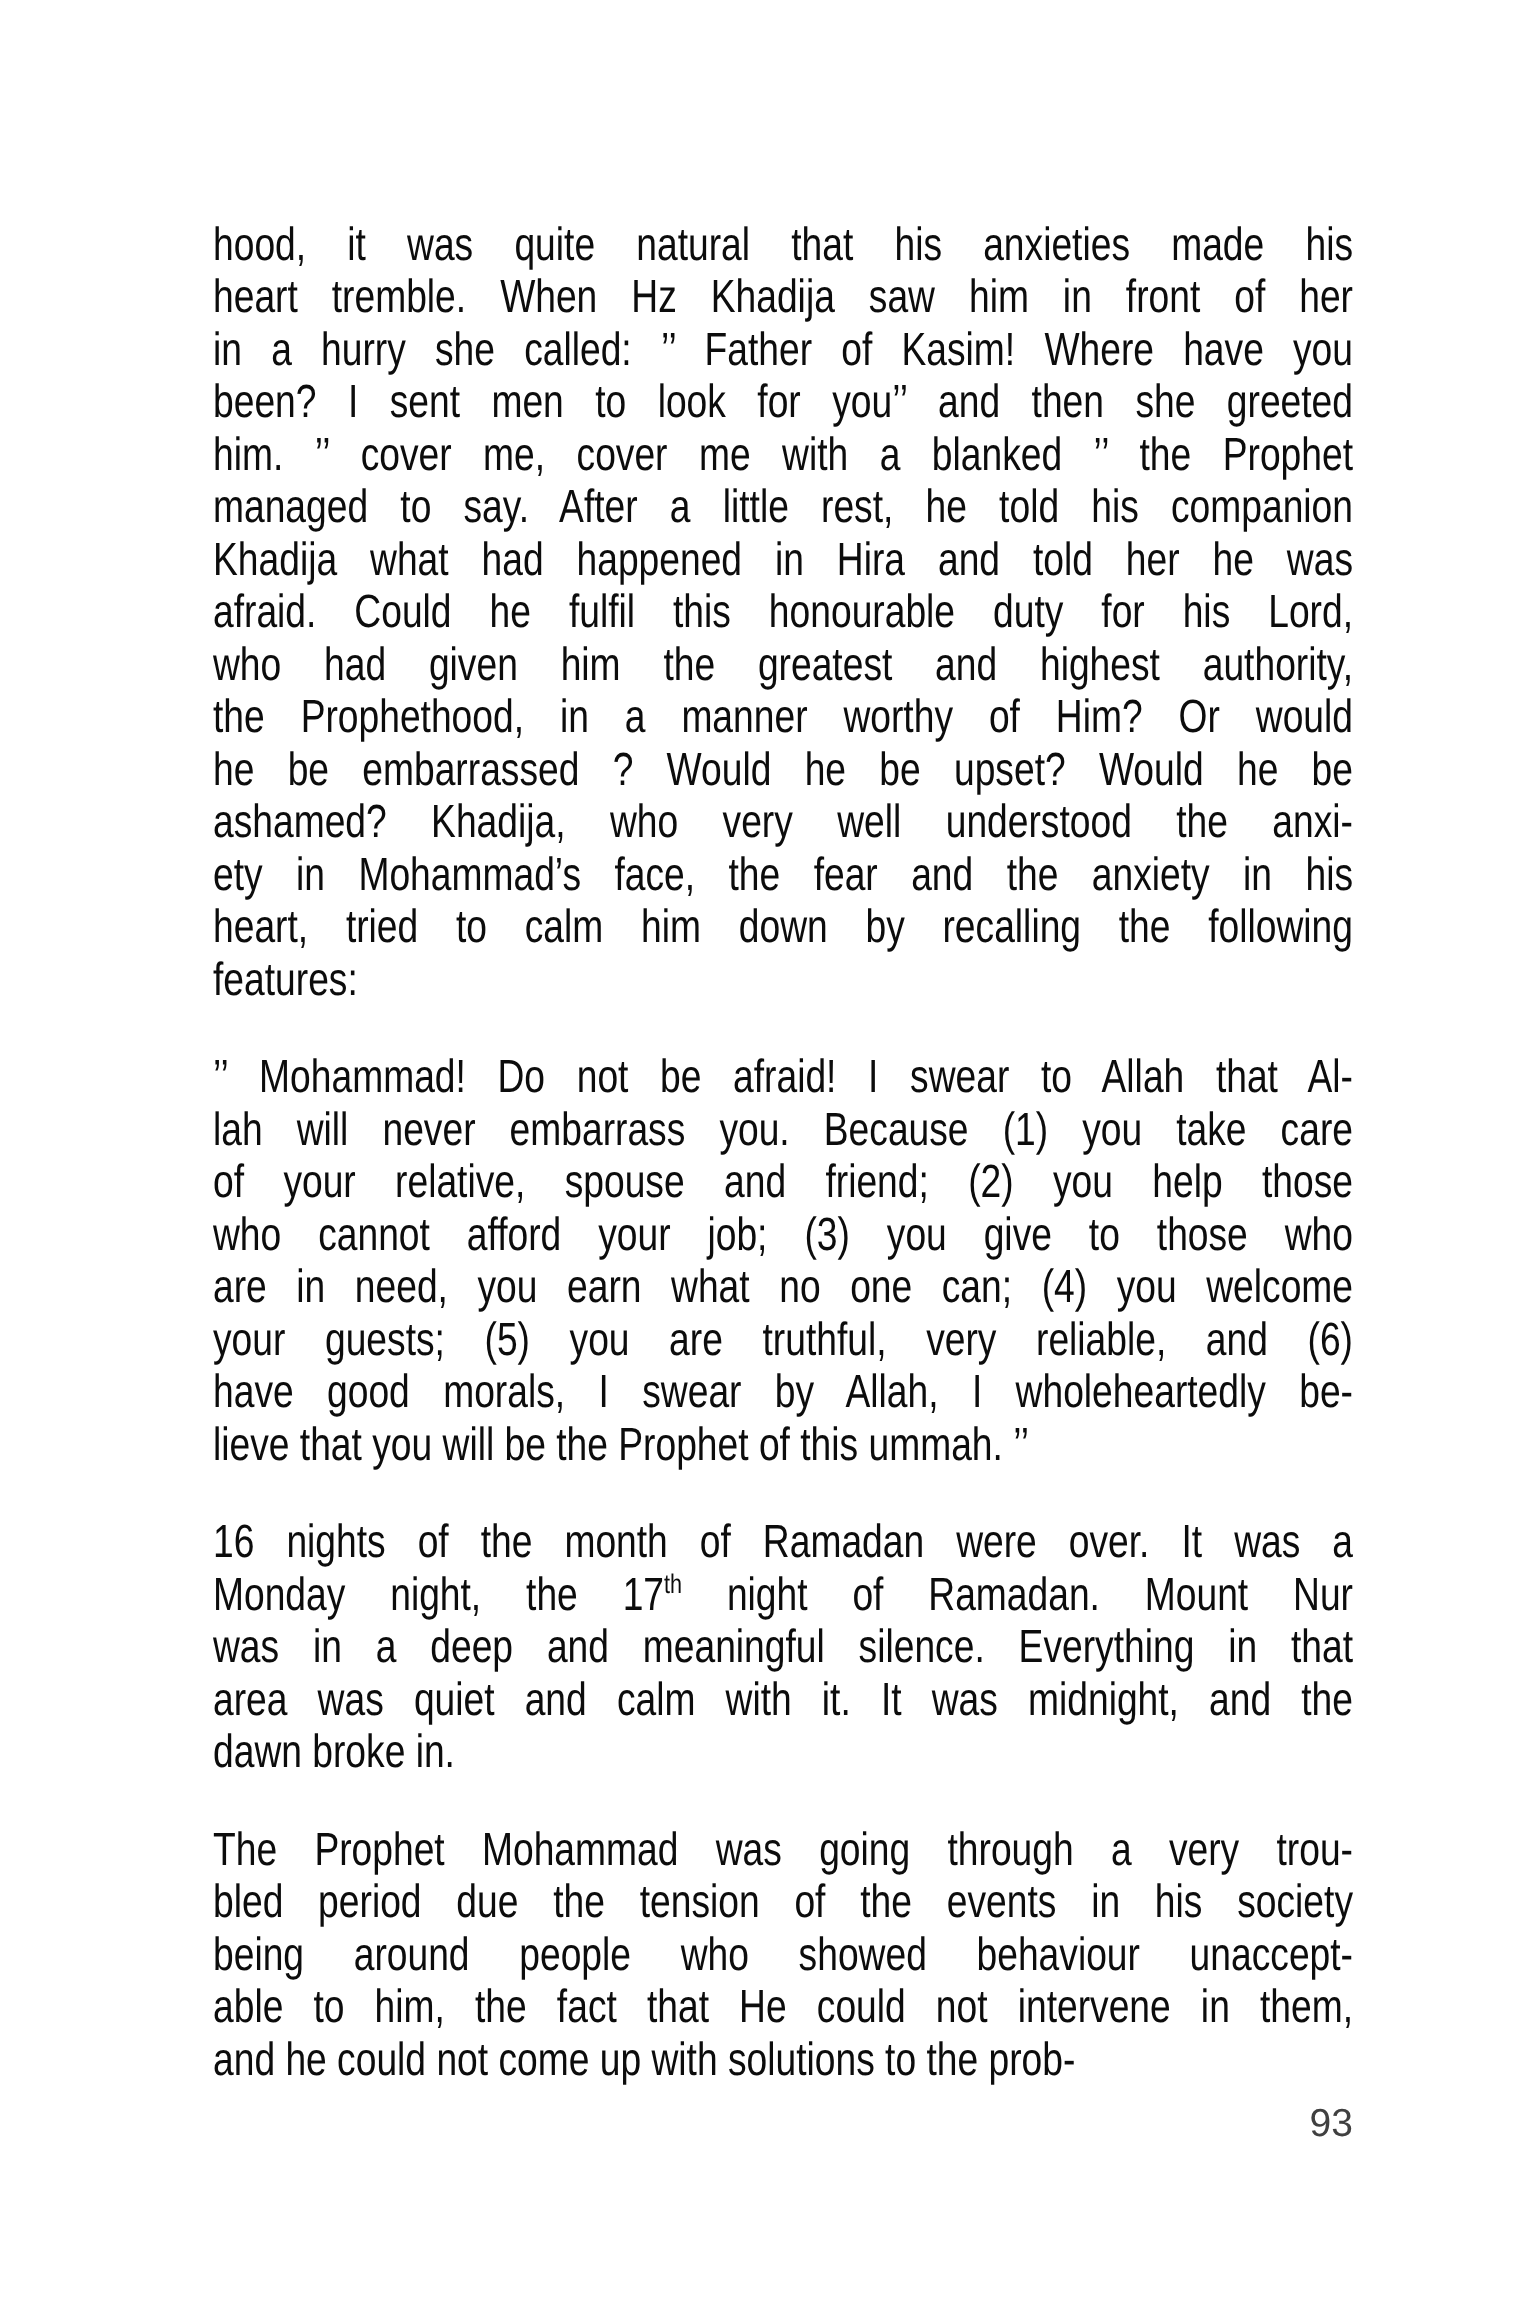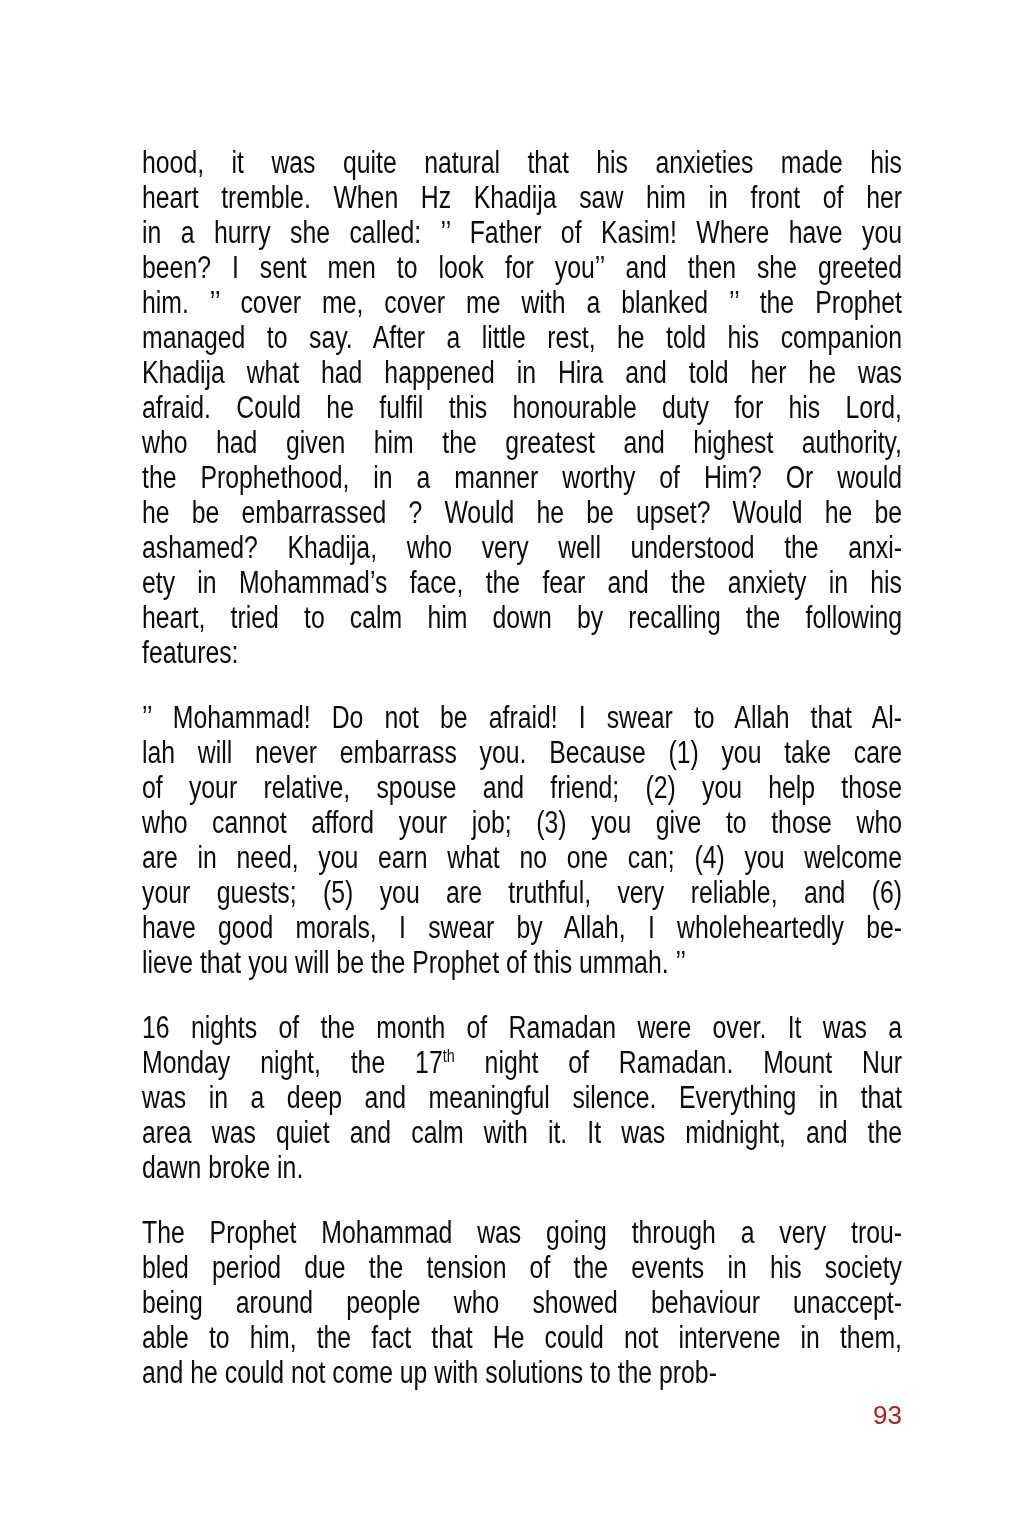--- a/index.html
+++ b/index.html
@@ -44,21 +44,21 @@
     font-size: 0.58em;
     line-height: 0;
     vertical-align: super;
   }
   .page-number {
     position: absolute;
     top: 1398px;
     right: 122px;
     font-size: 26px;
     line-height: 35px;
-    color: #b91c1c;
+    color: #404040;
     text-align: right;
     margin-left: 22px;
   }
 </style>
 </head>
 <body>
 
 <main>
   <div class="text-block">
       <div class="para">

